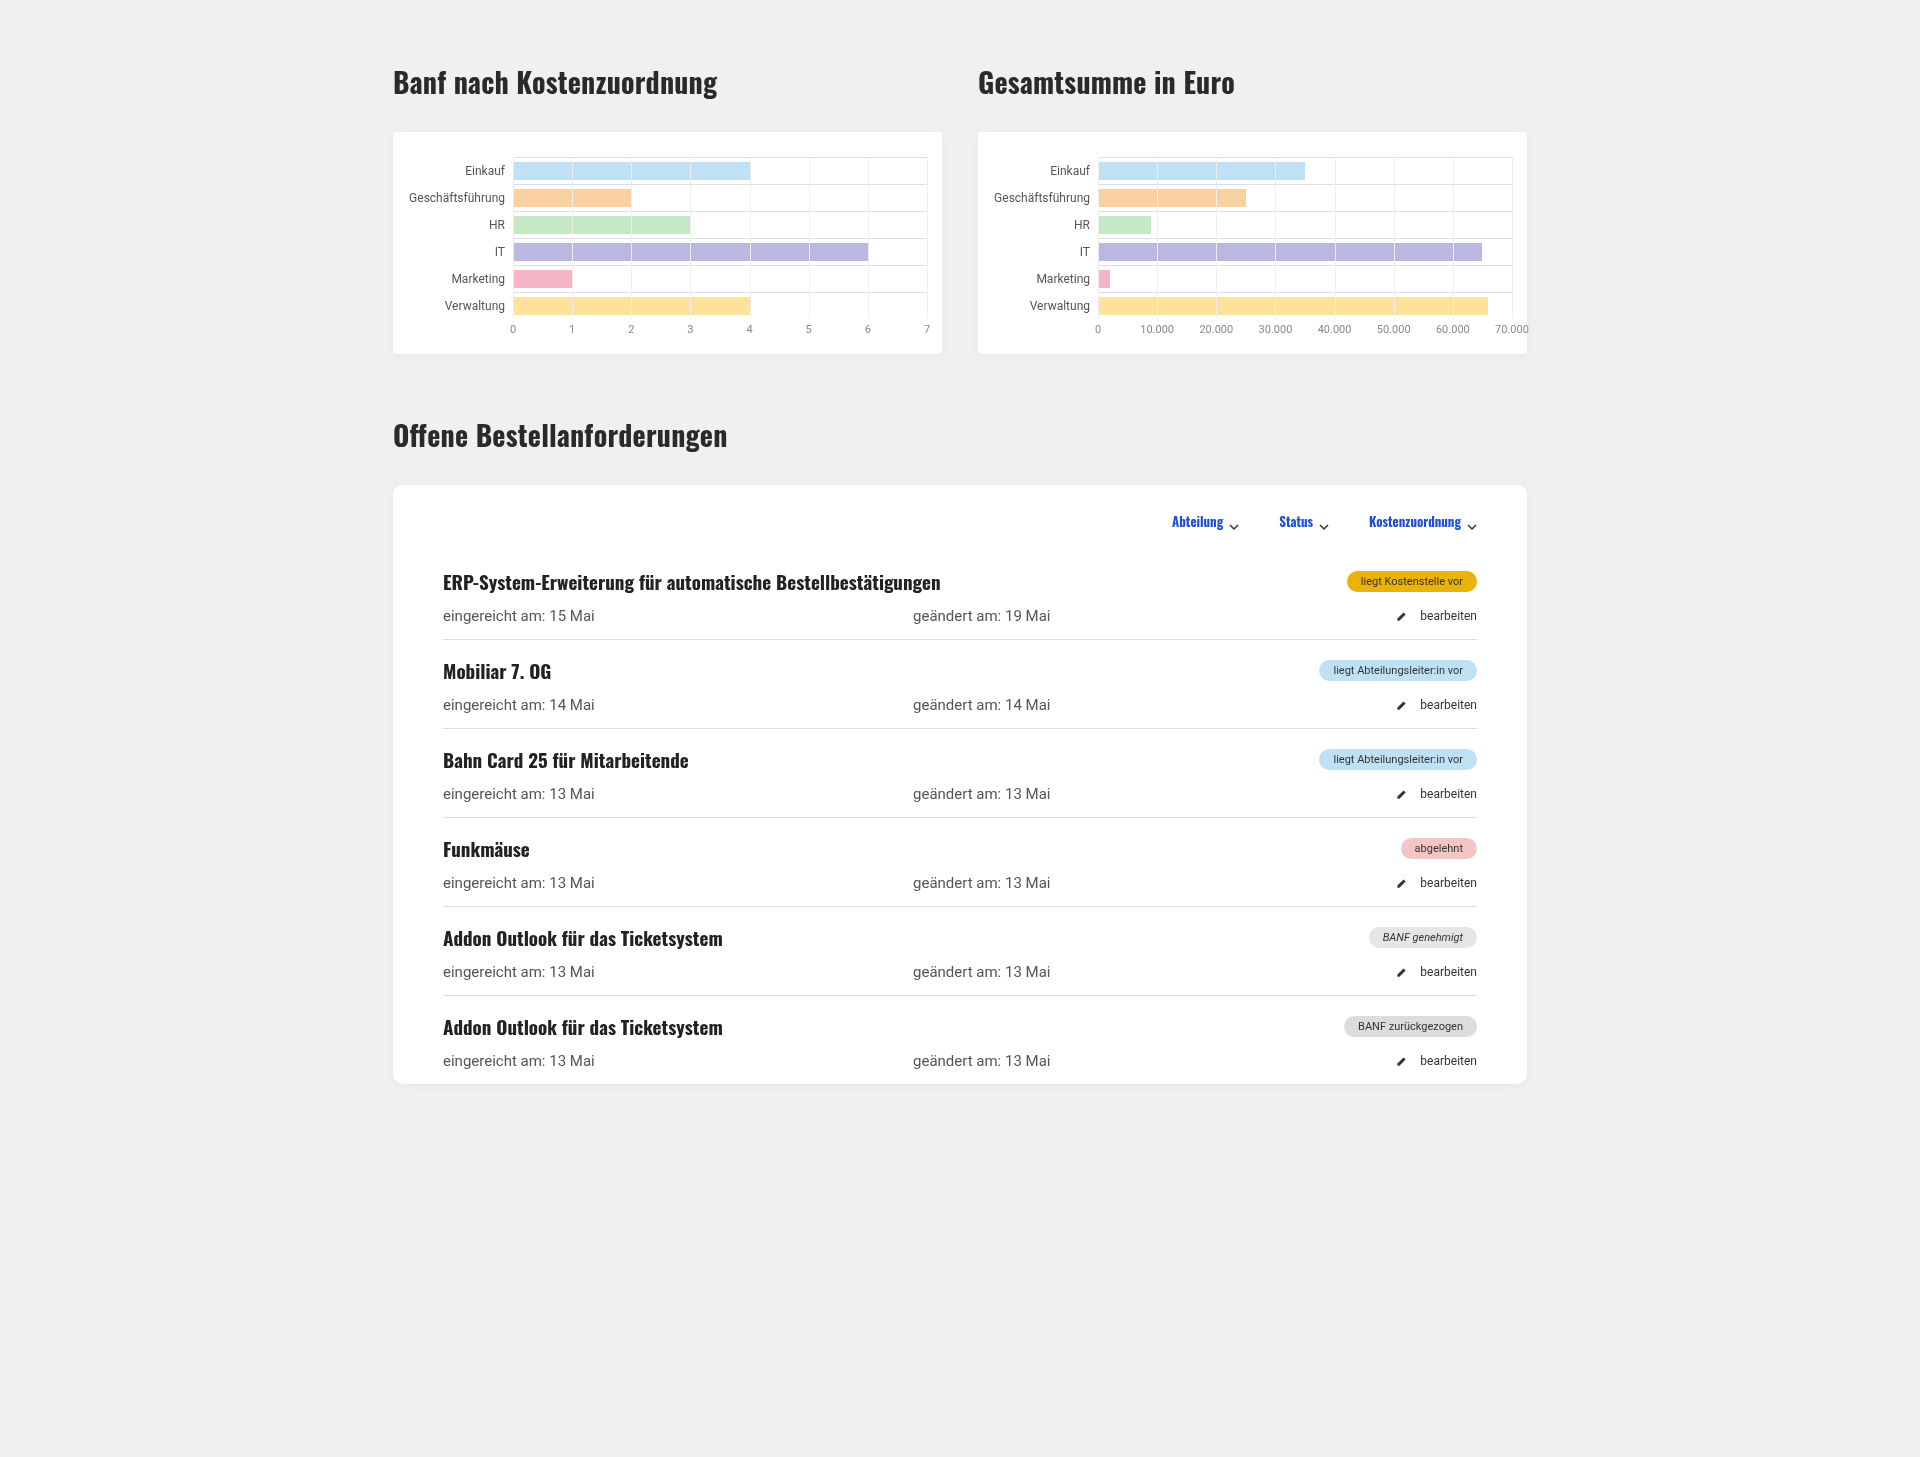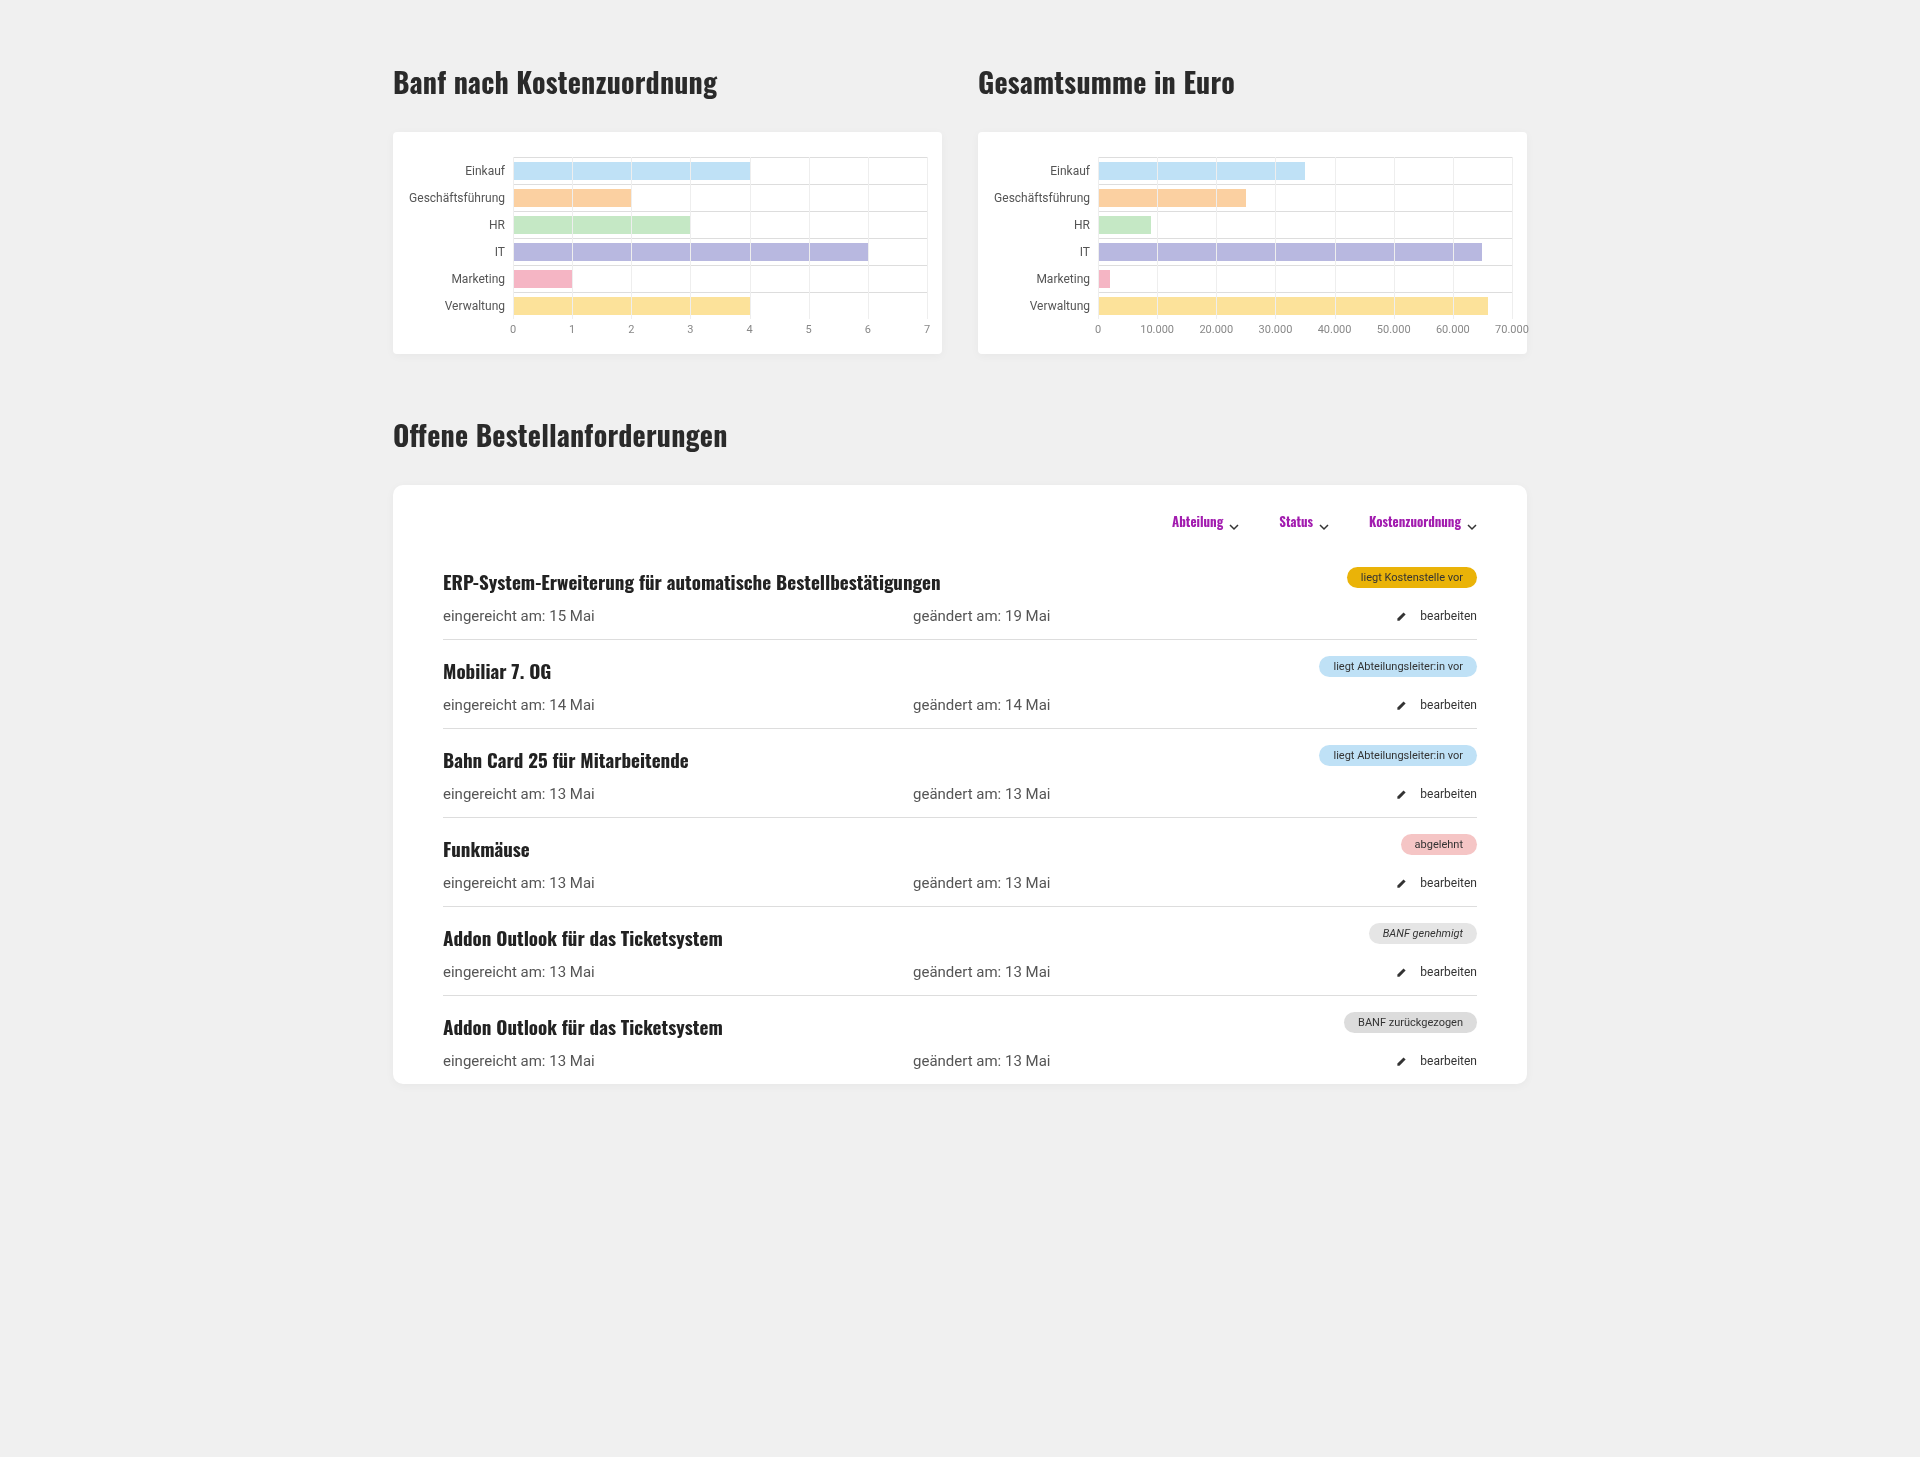--- a/index.html
+++ b/index.html
@@ -117,39 +117,39 @@
     justify-content: flex-end;
     gap: 40px;
     padding: 6px 0 20px 0;
   }
   .filter {
     display: flex;
     align-items: center;
     gap: 6px;
     font-size: 13px;
     font-weight: 700;
-    color: #a21caf;
+    color: #1d4ed8;
     cursor: pointer;
     font-family: "Oswald", "Arial Narrow", Impact, sans-serif;
   }
   .chev {
     width: 10px;
     height: 10px;
     display: inline-block;
   }
   .order-item {
     border-bottom: 1px solid #ddd;
     padding: 16px 0 14px 0;
     position: relative;
   }
   .order-item:last-child { border-bottom: none; }
   .order-header {
     display: flex;
     justify-content: space-between;
-    align-items: flex-start;
+    align-items: center;
     margin-bottom: 12px;
   }
   .order-title {
     font-family: "Oswald", "Arial Narrow", Impact, sans-serif;
     font-weight: 700;
     font-size: 19px;
     color: #222;
   }
   .status-badge {
     font-size: 11px;

